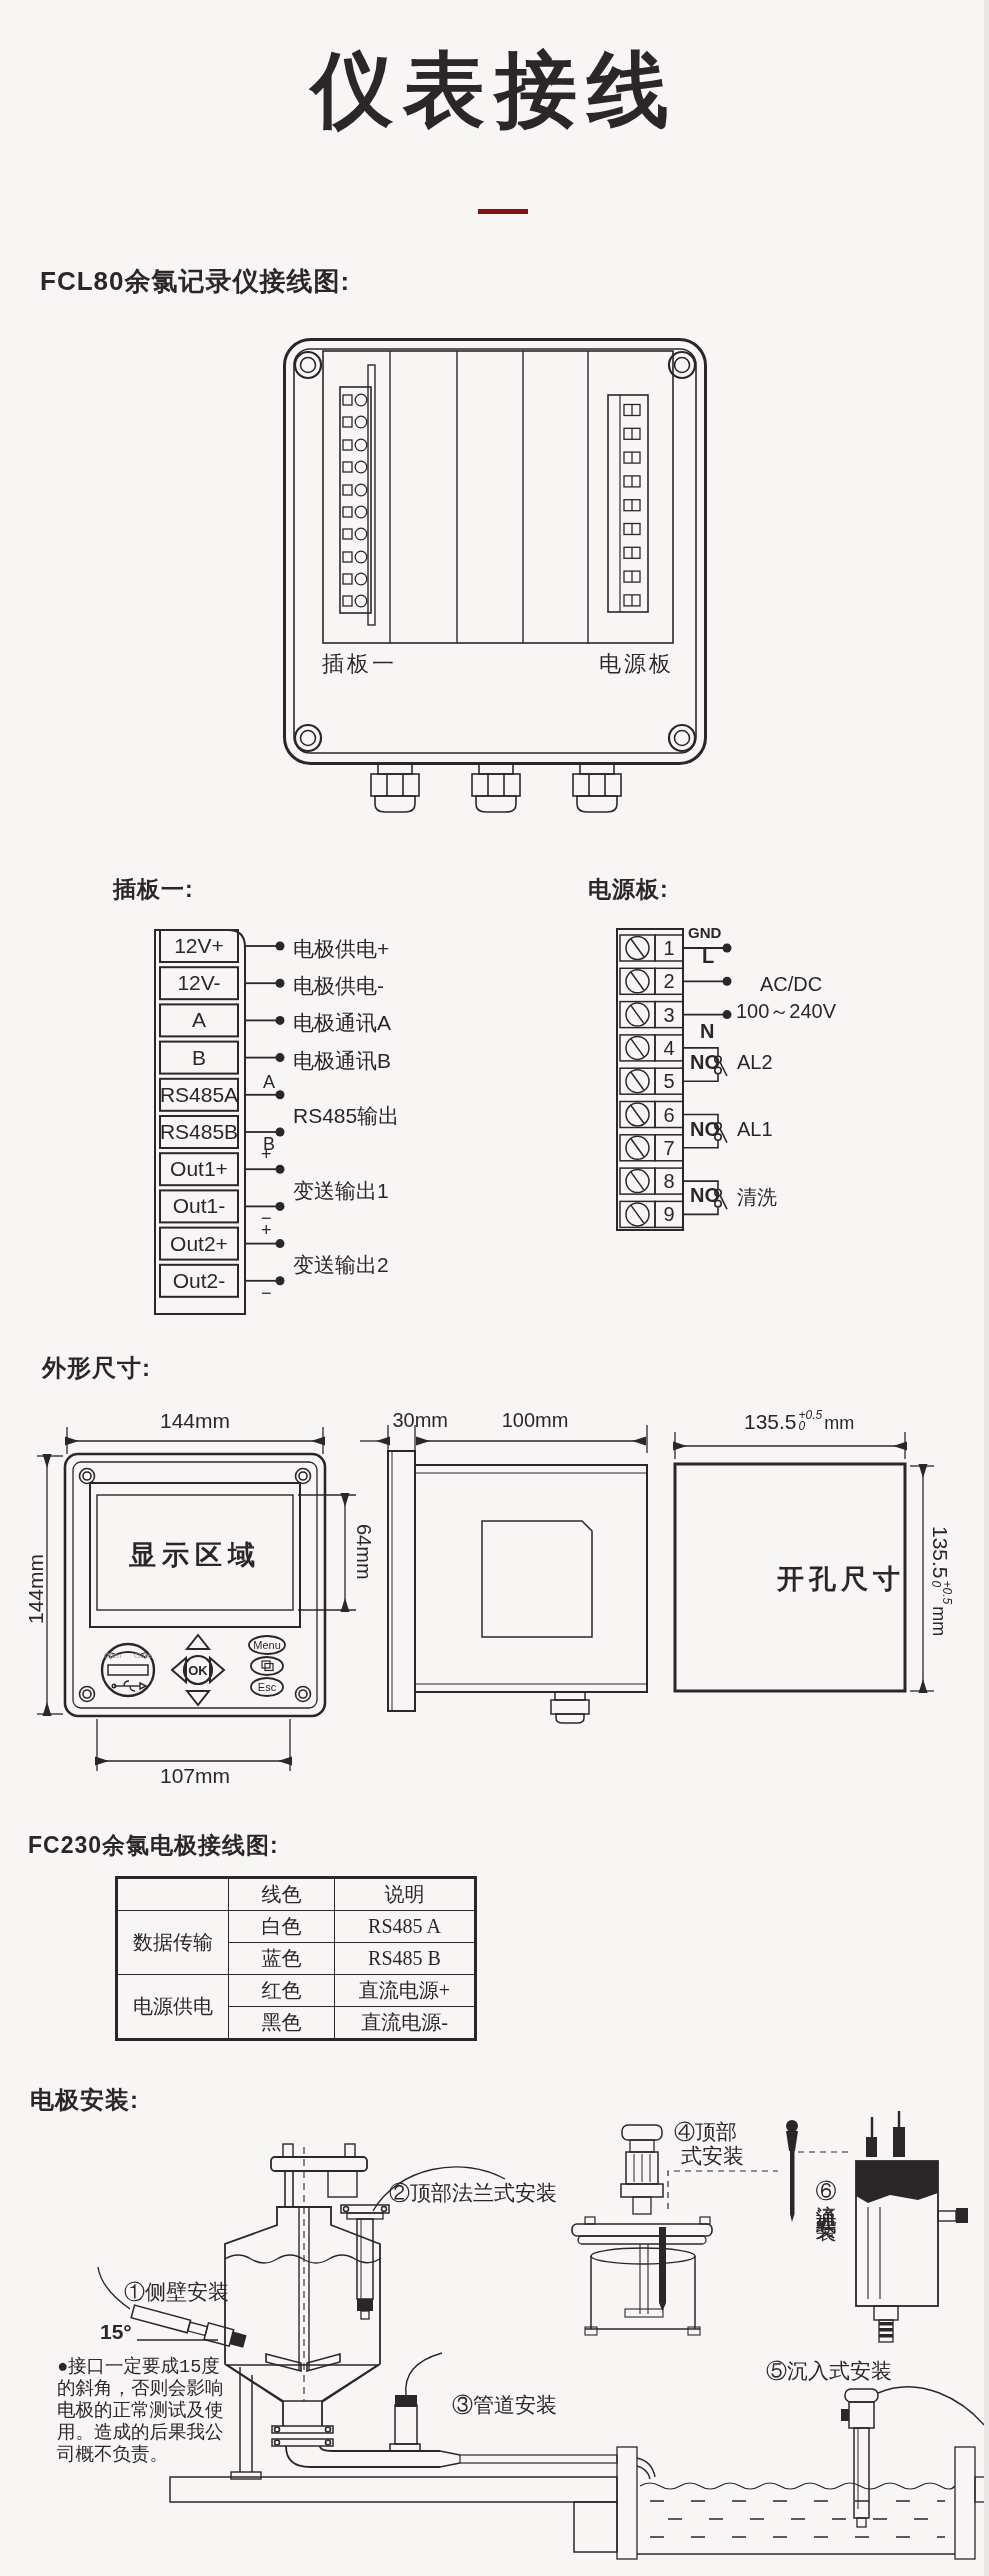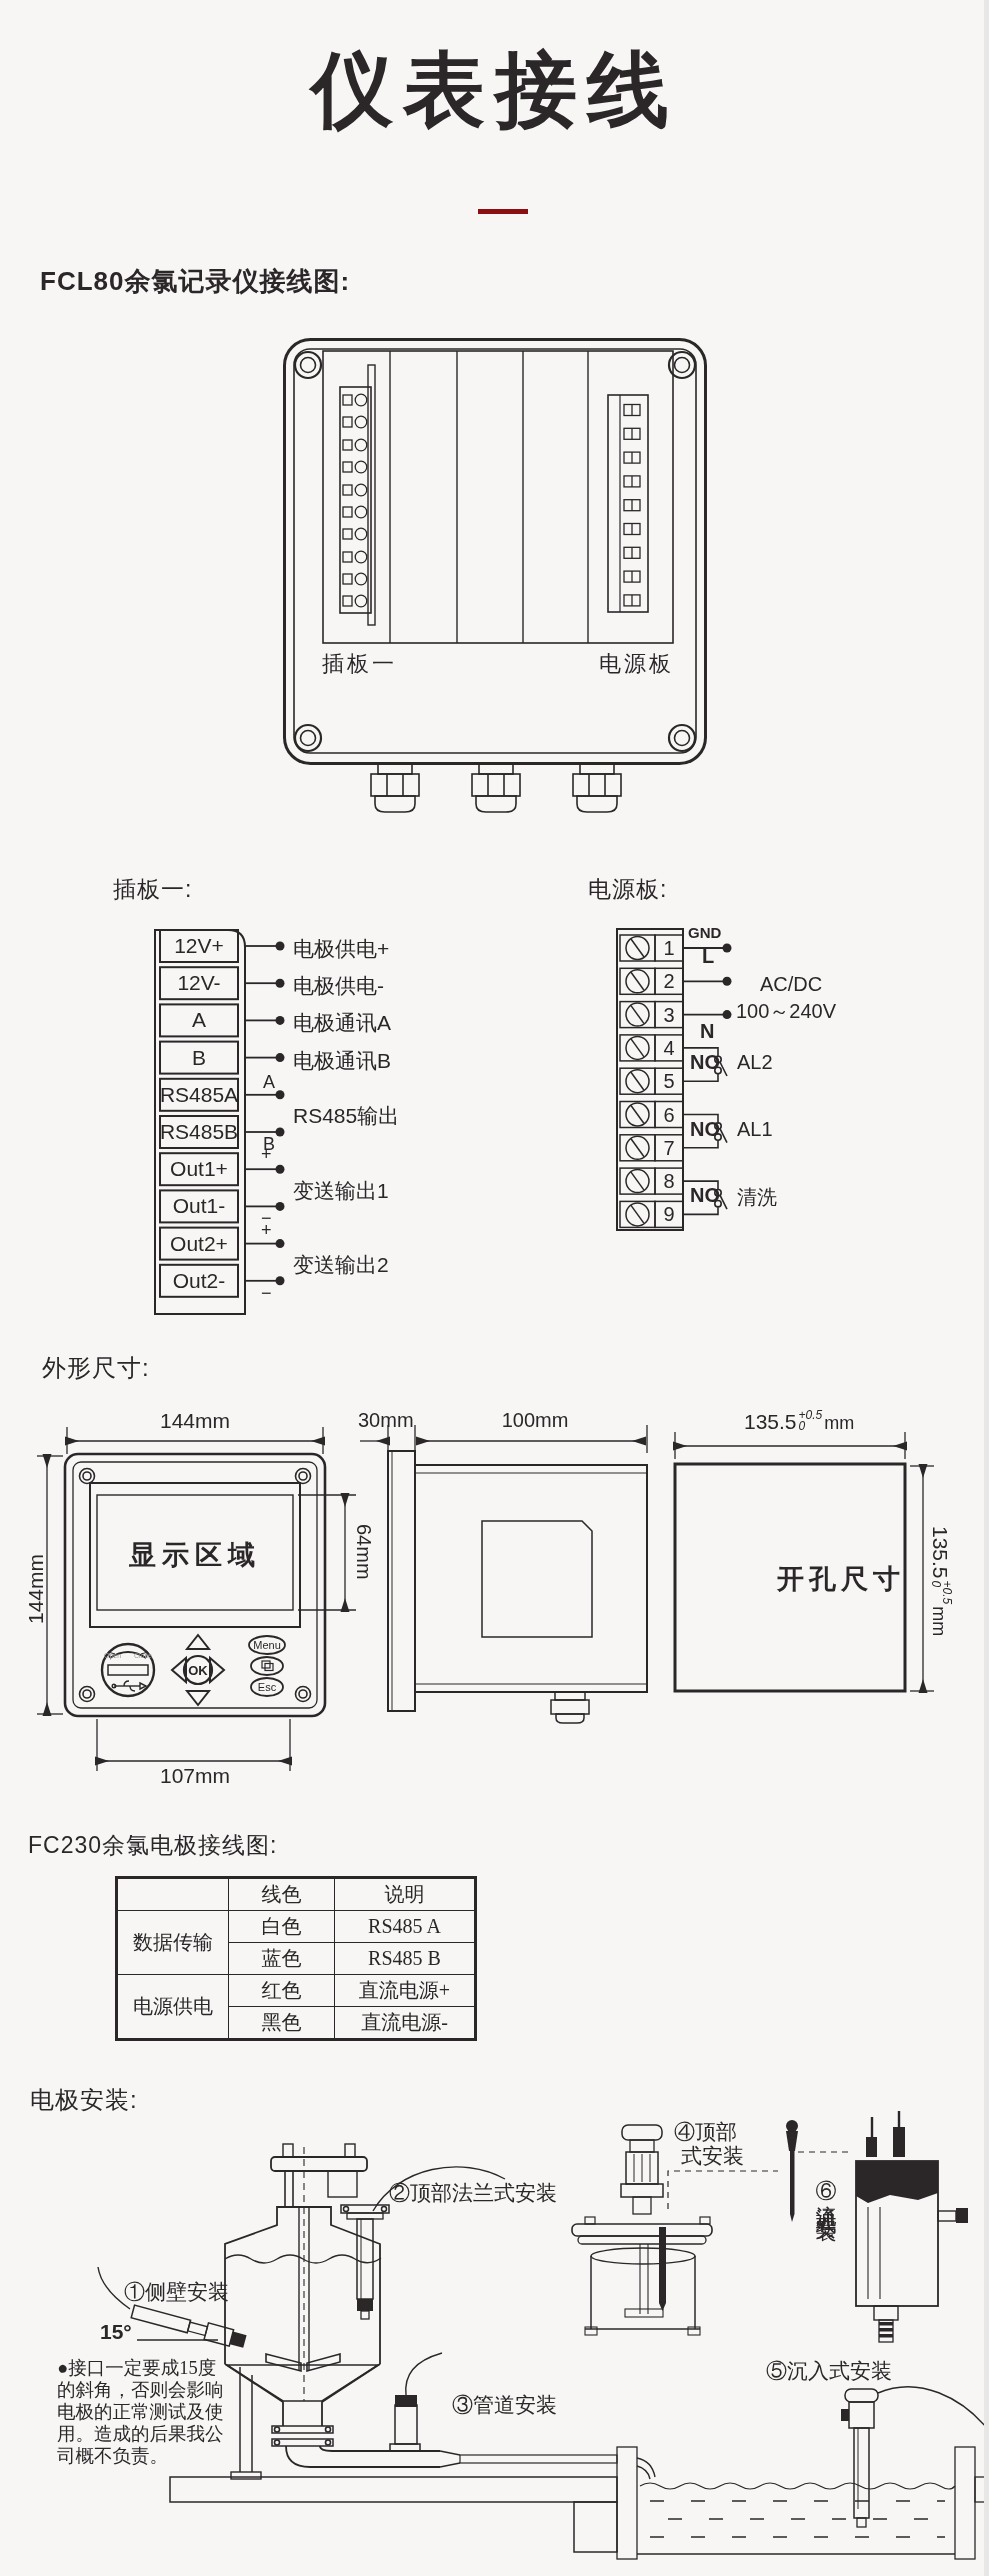--- a/index.html
+++ b/index.html
@@ -9,33 +9,33 @@
   .abs{position:absolute}
   .serif{font-family:"Liberation Serif",serif}
   .b{font-weight:bold}
   svg{position:absolute;overflow:visible}
   svg *{stroke:#2b2729;fill:none;stroke-linecap:butt}
   svg text{fill:#2b2729;stroke:none;font-family:"Liberation Sans",sans-serif}
   .f{fill:#2b2729;stroke:none}
   .title{left:0;top:36px;width:990px;text-align:center;font-size:82px;font-weight:900;letter-spacing:10px}
   .reddash{background:#8a0e12}
   .h1{font-size:26px;font-weight:bold;letter-spacing:1px}
-  .h2{font-size:23px;font-weight:normal;letter-spacing:1px}
+  .h2{font-size:23px;font-weight:bold;letter-spacing:1px}
   .lbl{font-size:21px;white-space:nowrap}
   .sub{font-size:18px}
   .dimtxt{font-size:21px;white-space:nowrap}
   .rot-ccw{transform:rotate(-90deg);transform-origin:left top}
   .rot-cw{transform:rotate(90deg);transform-origin:left top}
   .dim-tol{display:inline-flex;align-items:flex-start;font-size:21px;white-space:nowrap}
   .dim-tol .tol{display:inline-flex;flex-direction:column;font-size:12px;line-height:11px;margin:0 2px;font-style:normal}
   .dim-tol .unit{font-size:18px;align-self:flex-end}
   table.fc{border-collapse:collapse;table-layout:fixed;font-family:"Liberation Serif",serif;font-size:20px;text-align:center}
   table.fc td,table.fc th{border:1.6px solid #2b2729;font-weight:normal;padding:0;height:31px}
   table.fc{border:3px solid #2b2729}
-  .note{font-size:18.5px;line-height:22px;font-family:Liberation Serif, serif;white-space:nowrap}
+  .note{font-size:18.5px;line-height:22px;font-family:Liberation Mono, monospace;white-space:nowrap}
   .vflow{writing-mode:vertical-rl;text-orientation:upright;letter-spacing:4px;font-size:21px}
 </style>
 </head>
 <body>
 
 <div id="page">
 
   <div class="abs title">仪表接线</div>
   <div class="abs reddash" style="left:478px;top:209px;width:50px;height:5px"></div>
 
@@ -413,21 +413,21 @@
     </g>
   </svg>
 
   <div class="abs dimtxt" style="left:120px;top:1409px;width:150px;text-align:center">144mm</div>
   <div class="abs dimtxt rot-ccw" style="left:24px;top:1624px">144mm</div>
   <div class="abs dimtxt rot-cw" style="left:375px;top:1524px;font-size:20px">64mm</div>
   <div class="abs dimtxt" style="left:120px;top:1764px;width:150px;text-align:center">107mm</div>
   <div class="abs serif" style="left:90px;top:1537px;width:210px;text-align:center;font-size:27px;letter-spacing:6px;font-weight:bold">显示区域</div>
   <div class="abs" style="left:104px;top:1652px;font-size:7px;color:#9a9a9a">Open</div>
   <div class="abs" style="left:134px;top:1652px;font-size:7px;color:#9a9a9a">Close</div>
-  <div class="abs dimtxt" style="left:358px;top:1409px;width:90px;text-align:left;font-size:20px">30mm</div>
+  <div class="abs dimtxt" style="left:358px;top:1409px;width:90px;text-align:right;font-size:20px">30mm</div>
   <div class="abs dimtxt" style="left:490px;top:1409px;width:90px;text-align:center;font-size:20px">100mm</div>
   <div class="abs dim-tol" style="left:744px;top:1410px">
     <span>135.5</span>
       <span class="tol">
         <i>+0.5</i>
         <i>0</i>
       </span>
       <span class="unit">mm</span>
   </div>
   <div class="abs dim-tol rot-cw" style="left:952px;top:1526px">

